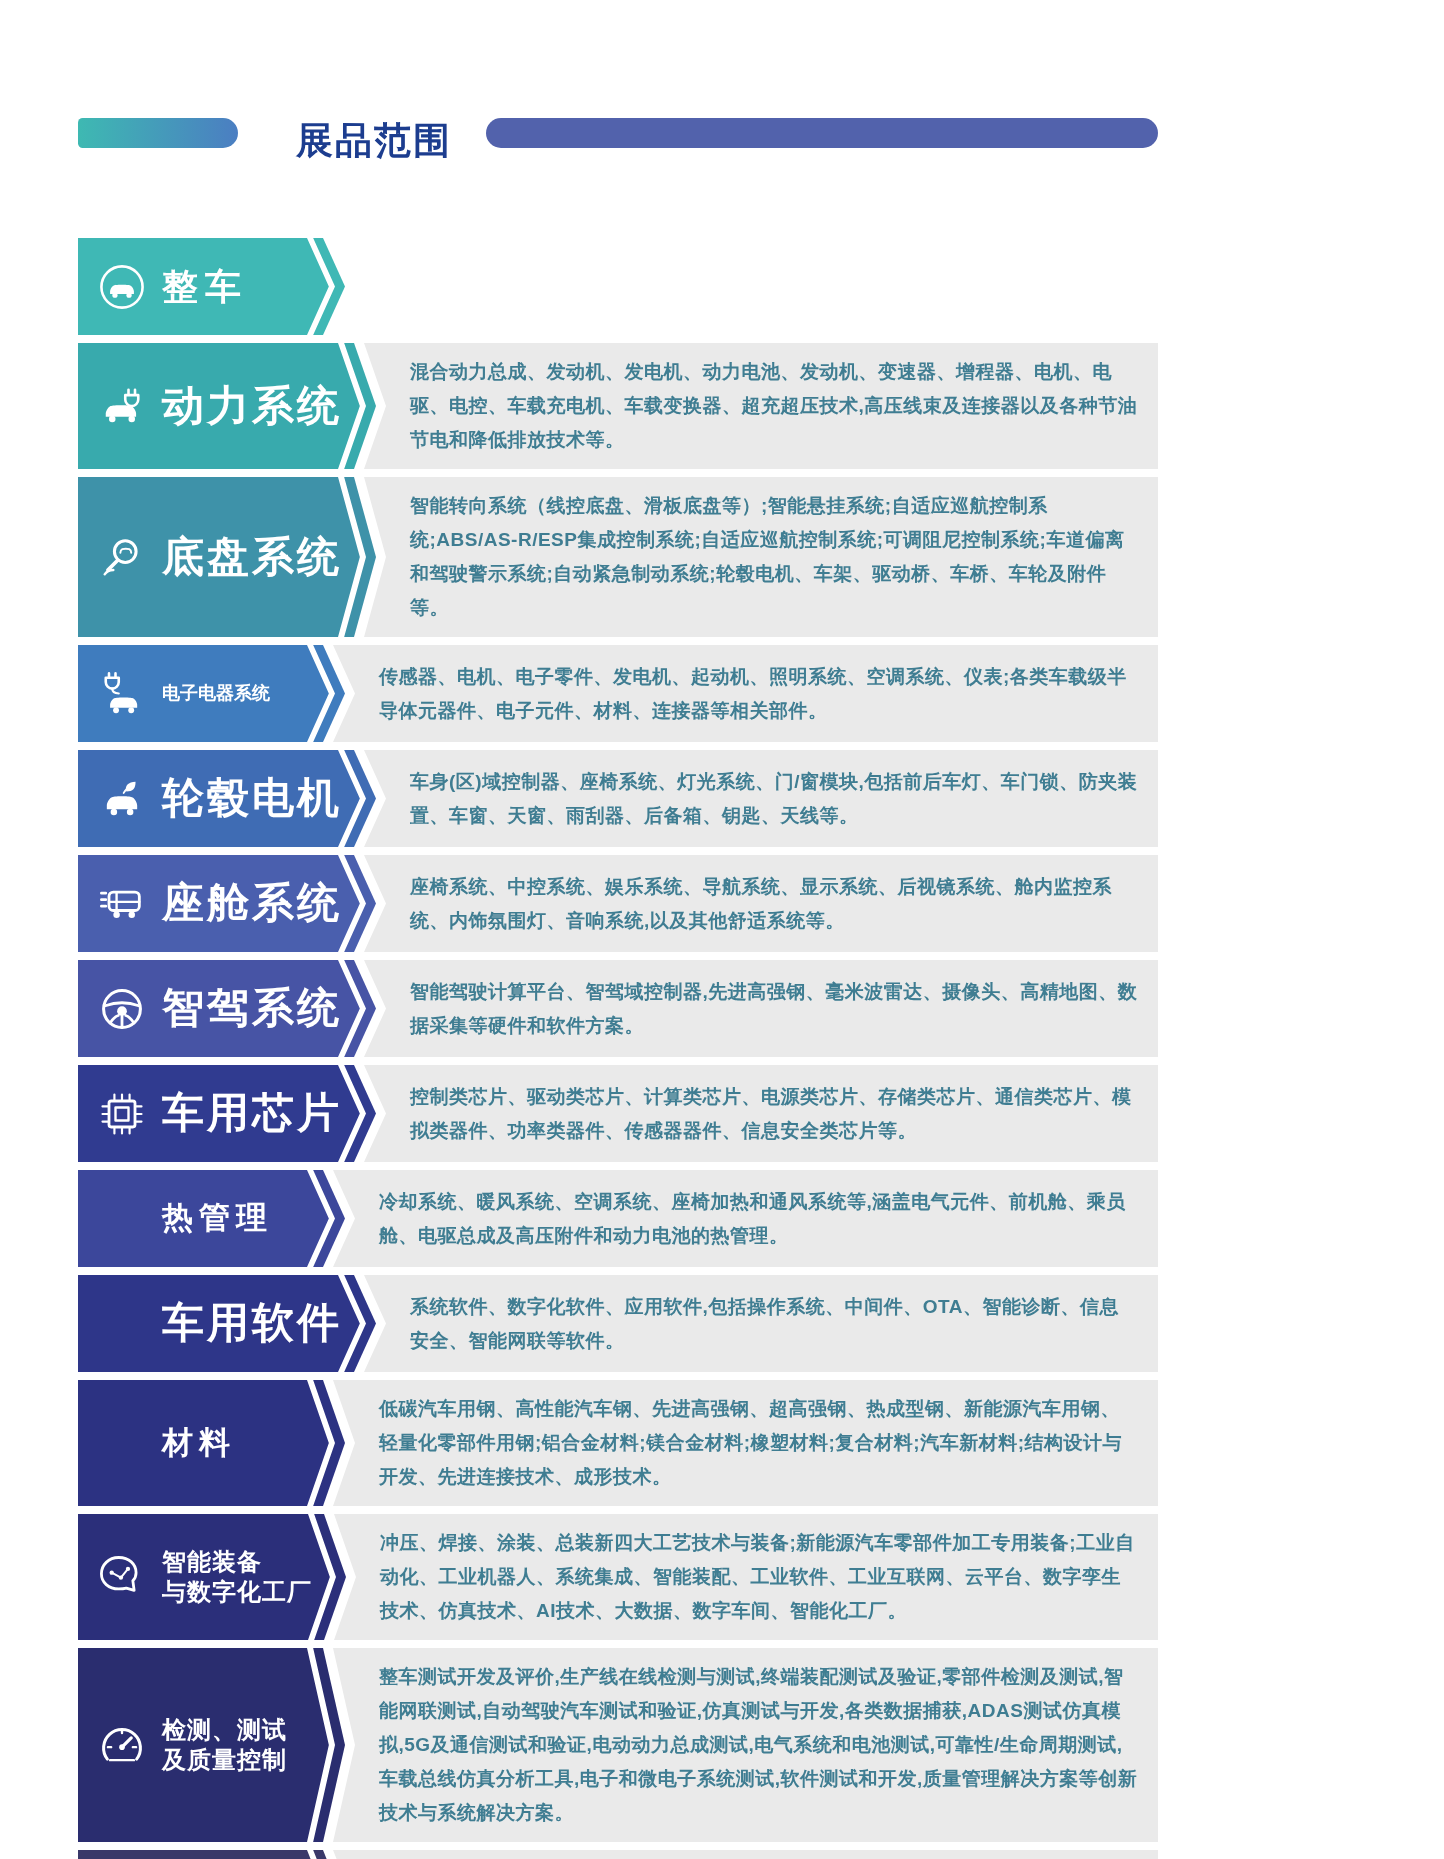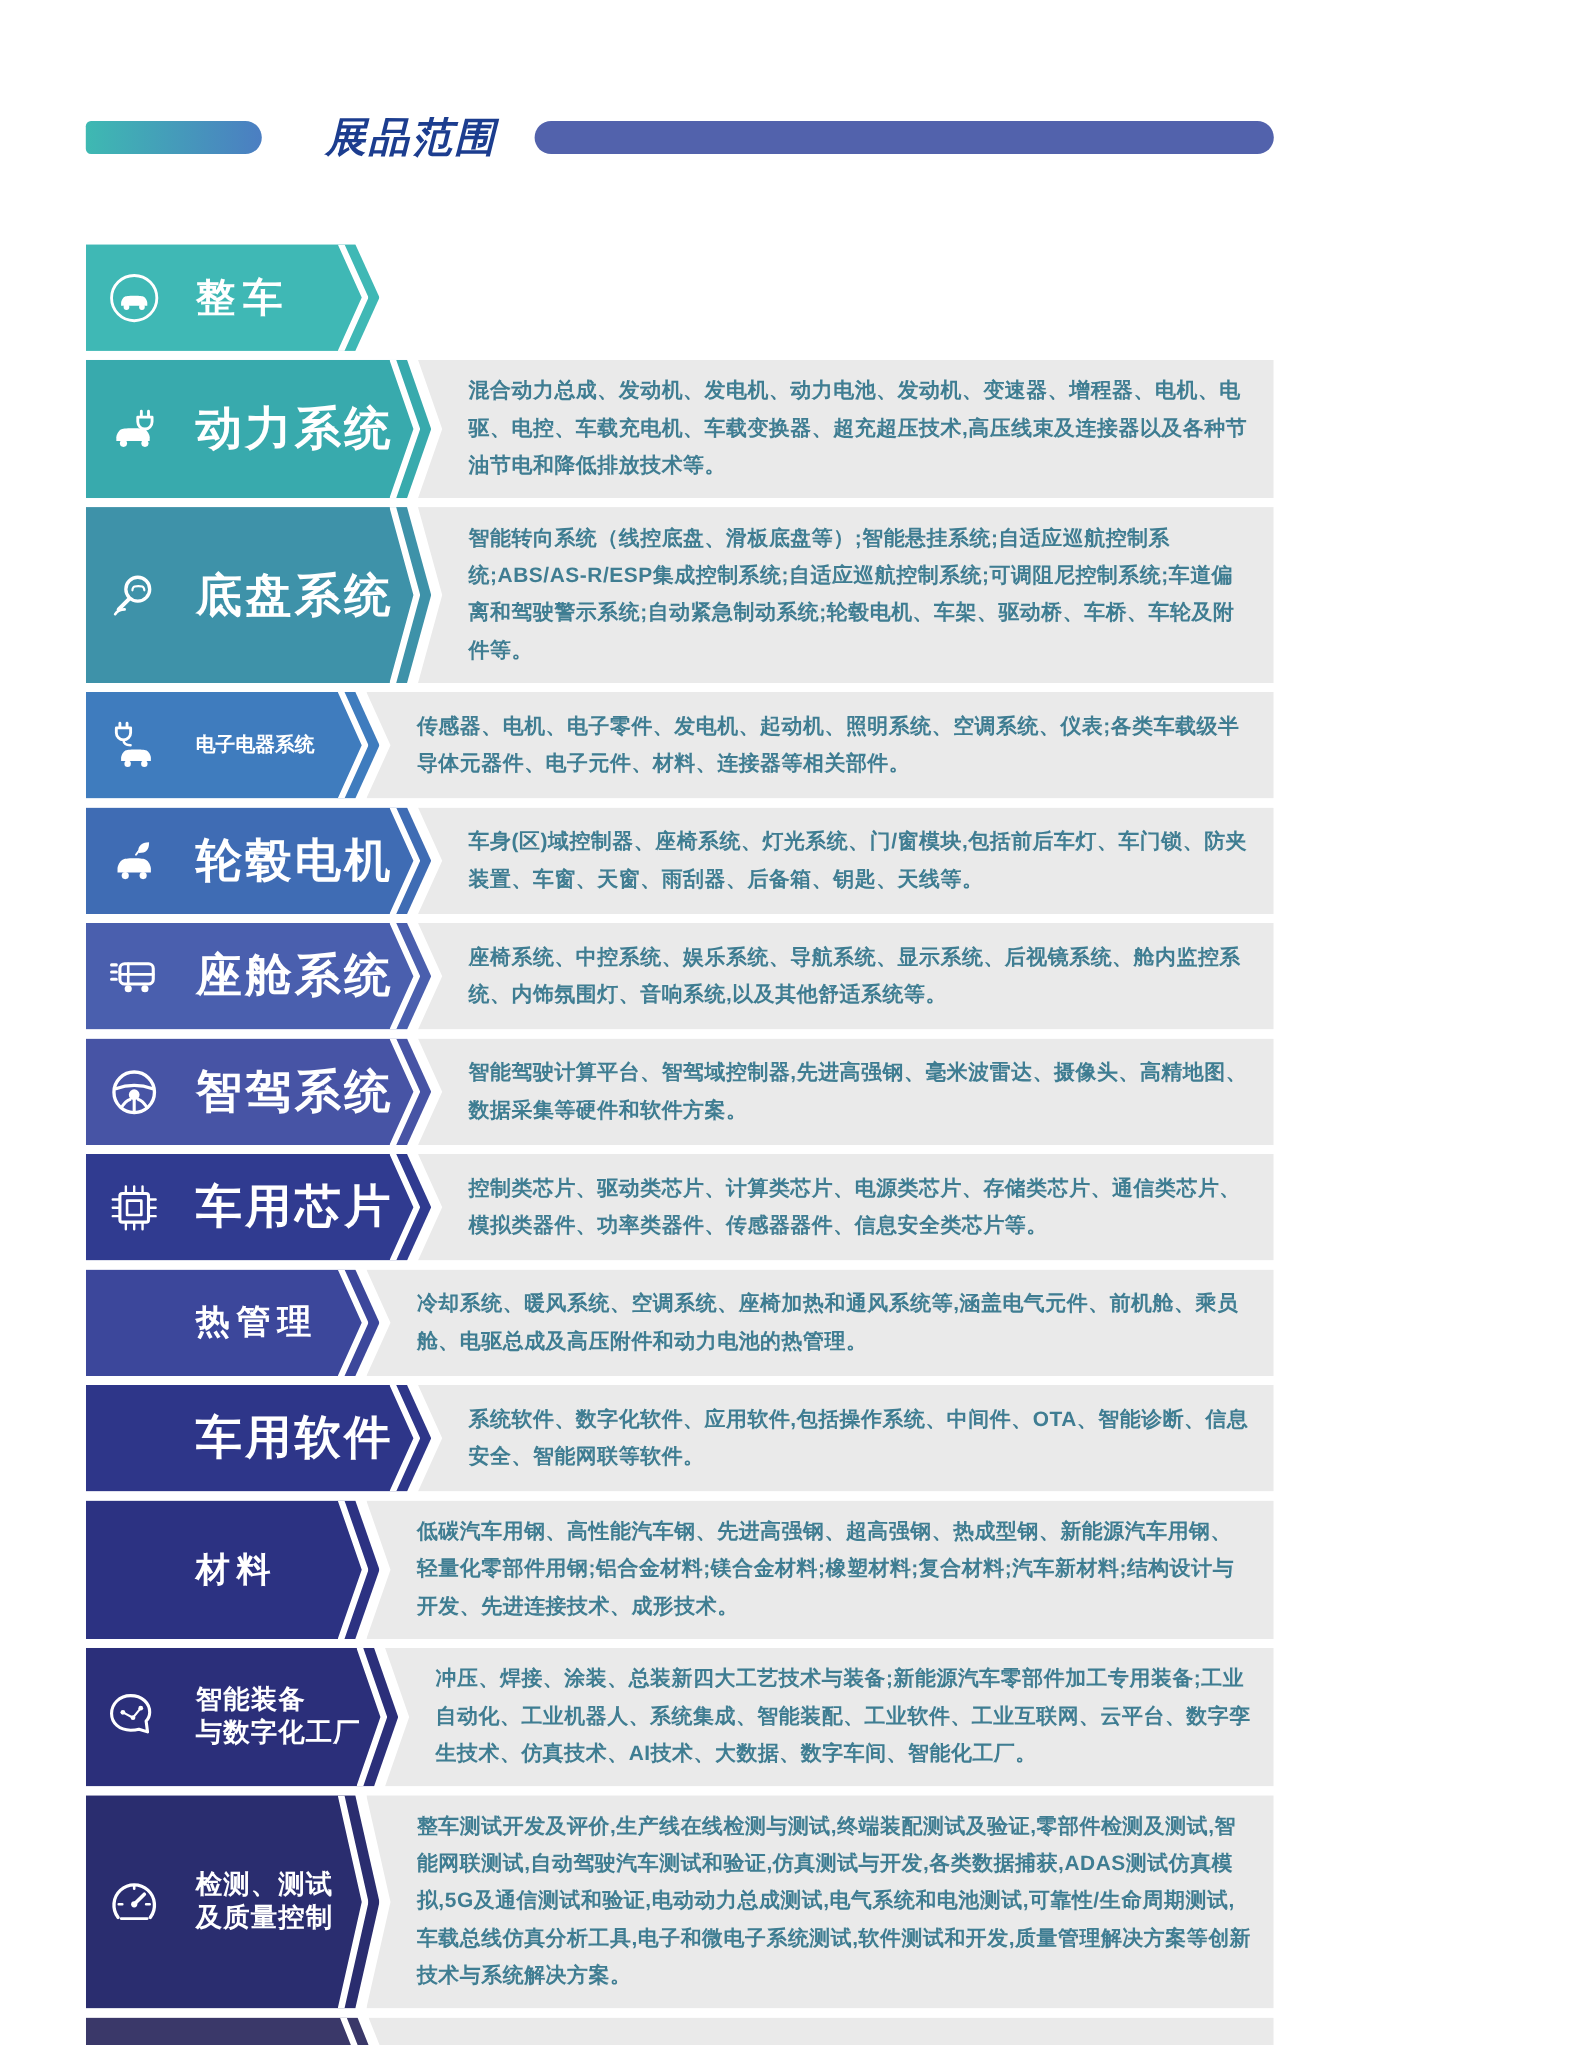--- a/index.html
+++ b/index.html
@@ -11,23 +11,23 @@
   .page{width:1444px;min-height:1859px;background:#ffffff;box-sizing:border-box;padding:100px 0 40px 0;}
 
   
   .header{display:flex;align-items:center;width:1080px;margin:0 0 72px 78px;}
   .pill-left{
     width:160px;height:30px;flex:0 0 auto;
     border-radius:5px 16px 16px 5px;
     background:linear-gradient(90deg,var(--accent-teal),var(--accent-blue));
   }
   .page-title{
-    margin:0 34px 0 58px;
+    margin:16px 34px 0 58px;
     font-size:37px;font-weight:800;letter-spacing:2px;
-    color:var(--title);white-space:nowrap;font-style:italic;
+    color:var(--title);white-space:nowrap;
   }
   .pill-right{flex:1 1 auto;height:30px;border-radius:16px;background:var(--header-bar);}
 
   
   .rows{width:1080px;margin-left:78px;}
   .row{display:flex;align-items:stretch;margin-bottom:8px;min-height:97px;}
   .row.tall{min-height:110px;}
 
   .banner{
     position:relative;flex:0 0 267px;
@@ -36,21 +36,21 @@
     display:flex;align-items:center;
     box-sizing:border-box;padding:0 34px 0 16px;
     color:#fff;
   }
   .crack{
     position:absolute;right:10px;top:0;height:100%;width:28px;background:#fff;
     clip-path:polygon(0 0,22% 0,100% 50%,22% 100%,0 100%,78% 50%);
   }
   .icon{width:56px;height:56px;flex:0 0 auto;display:flex;align-items:center;justify-content:center;}
   .icon svg{width:52px;height:52px;display:block;}
-  .labels{margin-left:28px;display:flex;flex-direction:column;justify-content:center;}
+  .labels{margin-left:12px;display:flex;flex-direction:column;justify-content:center;}
   .labels span{display:block;font-weight:700;line-height:1.25;white-space:nowrap;}
   .labels.lg span{font-size:36px;letter-spacing:7px;}
   .labels.md span{font-size:42px;letter-spacing:3px;}
   .labels.wide span{font-size:31px;letter-spacing:6px;}
   .labels.sm span{font-size:18px;letter-spacing:0;}
   .labels.two span{font-size:24px;letter-spacing:1px;}
 
   .panel{
     flex:1 1 auto;margin-left:-12px;
     background:var(--panel-bg);

